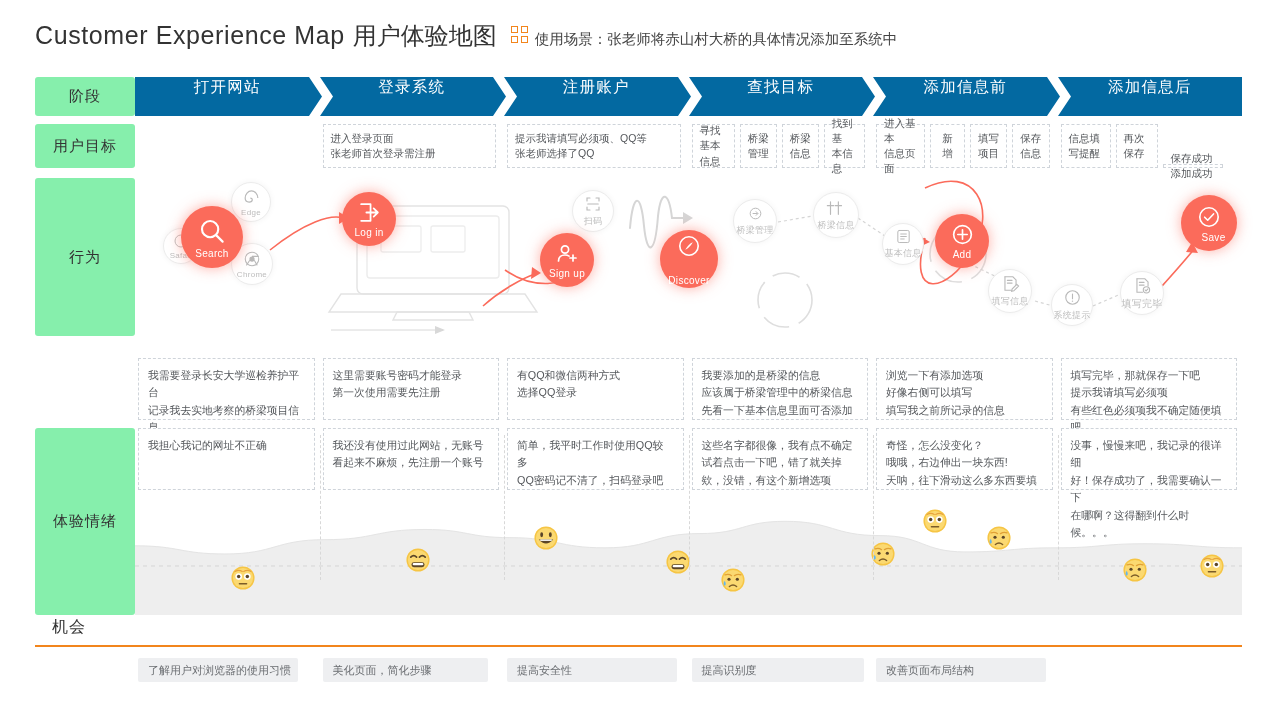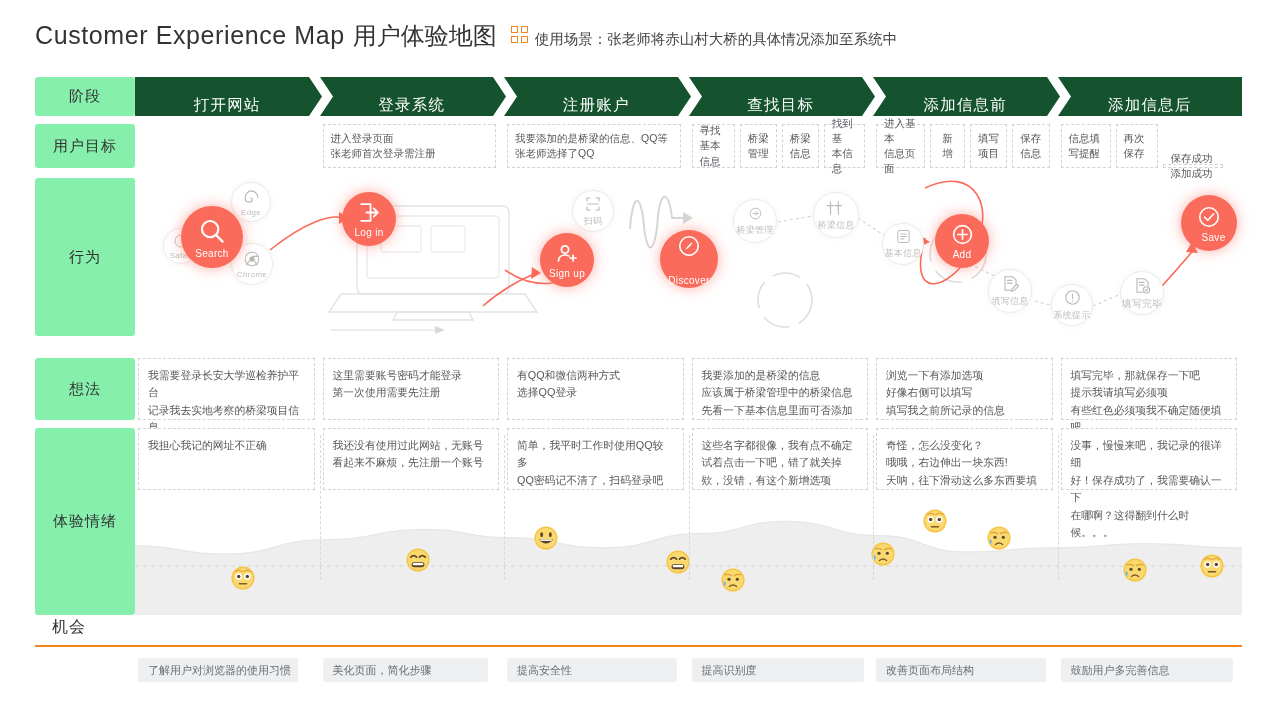--- a/index.html
+++ b/index.html
@@ -22,22 +22,22 @@
   .grid-icon i:nth-child(4){left:10px;top:10px;}
   .title-sub{font-size:14.5px;color:#444;white-space:nowrap;}
 
   
   .rowlabel{position:absolute;left:35px;background:#86efac;border-radius:3px;
     display:flex;align-items:center;justify-content:center;
     font-size:15px;color:#333;letter-spacing:1px;text-align:center;}
 
   
   .stagebar{position:absolute;left:135px;top:77px;width:1107px;height:39px;}
-  .chev{position:absolute;top:0;height:39px;background:#14532d;
-    display:flex;align-items:flex-end;justify-content:center;}
+  .chev{position:absolute;top:0;height:39px;background:#0369a1;
+    display:flex;align-items:flex-start;justify-content:center;}
   .chev span{color:#fff;font-size:15.5px;letter-spacing:1.2px;position:relative;z-index:2;}
   .chev-notch{position:absolute;top:0;width:22px;height:39px;z-index:3;}
   .chev-notch svg{display:block;}
 
   
   .goalrow{position:absolute;left:135px;top:124px;width:1107px;height:44px;}
   .goalcell{position:absolute;top:0;height:44px;display:flex;}
   .gbox{border:1px dashed #cfd4da;background:#fff;box-sizing:border-box;
     display:flex;flex-direction:column;align-items:flex-start;justify-content:center;
     padding:0 7px;margin-right:5px;font-size:10.5px;color:#55585c;line-height:1.45;}
@@ -86,21 +86,20 @@
         <i></i>
         <i></i>
         <i></i>
       </span>
     <span class="title-sub">使用场景：张老师将赤山村大桥的具体情况添加至系统中</span>
   </div>
 
   <div class="rowlabel" style="top:77px;height:39px;width:100px;">阶段</div>
   <div class="rowlabel" style="top:124px;height:44px;width:100px;">用户目标</div>
   <div class="rowlabel" style="top:178px;height:158px;width:100px;">行为</div>
-  <div class="rowlabel" style="top:358px;height:62px;width:100px;">想法</div>
   <div class="rowlabel" style="top:428px;height:187px;width:100px;">体验情绪</div>
 
   <div class="stagebar" id="stagebar">
       <div class="chev" style="left: 0px; width: 184.5px;">
         <span>打开网站</span>
       </div>
       <div class="chev-notch" style="left: 173.5px;">
         <svg width="24" height="39">
           <path d="M0 0 L13 19.5 L0 39 L11 39 L24 19.5 L11 0 Z" fill="#ffffff"></path>
         </svg>
@@ -144,21 +143,21 @@
 
   <div class="goalrow" id="goalrow">
       <div class="goalcell" style="left: 187.5px; width: 178.5px;">
         <div class="gbox" style="width: 178px;">
           <div>进入登录页面</div>
           <div>张老师首次登录需注册</div>
         </div>
       </div>
       <div class="goalcell" style="left: 372px; width: 178.5px;">
         <div class="gbox" style="width: 178px;">
-          <div>我要添加的是桥梁的信息、QQ等</div>
+          <div>提示我请填写必须项、QQ等</div>
           <div>张老师选择了QQ</div>
         </div>
       </div>
       <div class="goalcell" style="left: 556.5px; width: 178.5px;">
         <div class="gbox" style="width: 47px;">
           <div>寻找</div>
           <div>基本信息</div>
         </div>
         <div class="gbox" style="width: 40px;">
           <div>桥梁</div>
@@ -578,16 +577,15 @@
     </div>
 
   <div class="opp-label">机会</div>
   <div class="opp-rule"></div>
   <div class="opprow" id="opprow">
       <div class="obox" style="left: 3px; width: 160px;">了解用户对浏览器的使用习惯</div>
       <div class="obox" style="left: 187.5px; width: 165px;">美化页面，简化步骤</div>
       <div class="obox" style="left: 372px; width: 170px;">提高安全性</div>
       <div class="obox" style="left: 556.5px; width: 172px;">提高识别度</div>
       <div class="obox" style="left: 741px; width: 170px;">改善页面布局结构</div>
-      <div class="obox" style="left: 925.5px; width: 172px;">鼓励用户多完善信息</div>
     </div>
 
 </div>
 
 </body></html>

